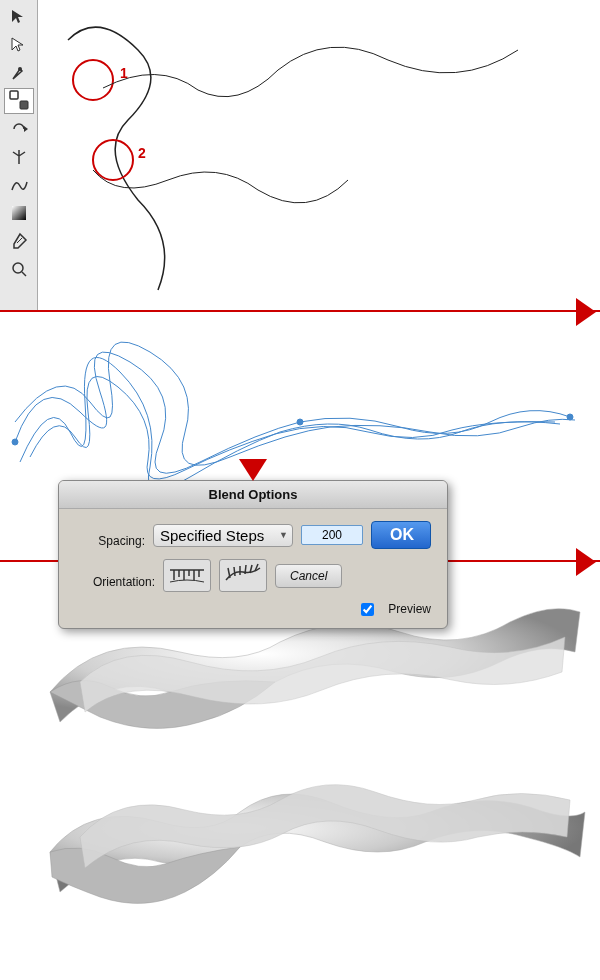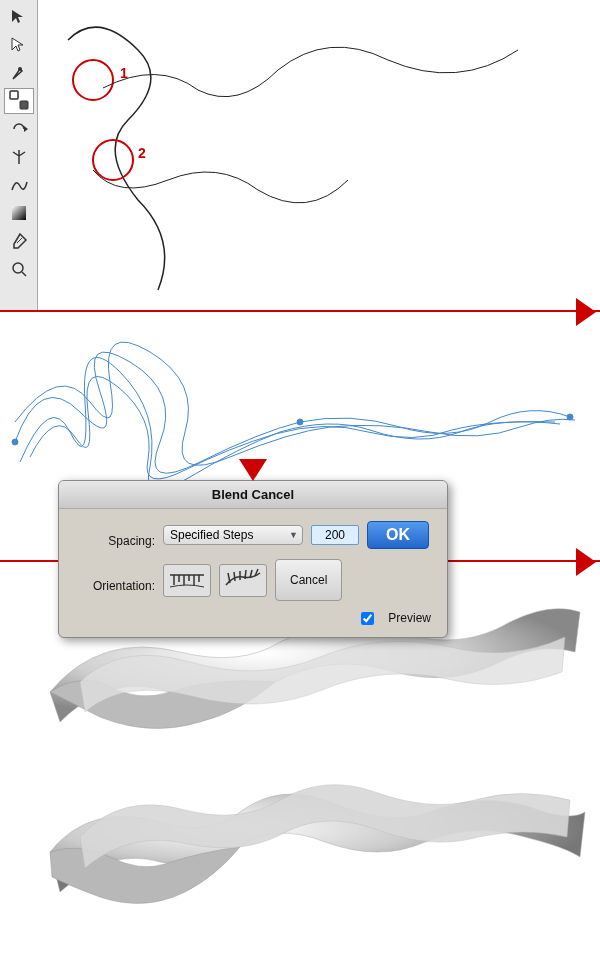--- a/index.html
+++ b/index.html
@@ -174,21 +174,21 @@
       margin-top: 12px;
     }
 
     .dialog-select {
       appearance: none;
       -webkit-appearance: none;
       background: linear-gradient(to bottom, #f5f5f5, #ddd);
       border: 1px solid #999;
       border-radius: 4px;
       padding: 2px 20px 2px 6px;
-      font-size: 12px;
+      font-size: 15px;
       width: 140px;
       cursor: pointer;
       position: relative;
     }
 
     .select-wrapper {
       position: relative;
       display: inline-block;
     }
 
@@ -197,21 +197,21 @@
       position: absolute;
       right: 5px;
       top: 50%;
       transform: translateY(-50%);
       font-size: 9px;
       color: #555;
       pointer-events: none;
     }
 
     .dialog-input {
-      width: 48px;
+      width: 62px;
       border: 1px solid #6699cc;
       background: #ddeeff;
       padding: 2px 4px;
       font-size: 12px;
       text-align: center;
       border-radius: 2px;
     }
 
     .btn-ok {
       background: linear-gradient(to bottom, #5599ee, #2266cc);
@@ -224,23 +224,24 @@
       cursor: pointer;
       min-width: 60px;
     }
 
     .btn-cancel {
       background: linear-gradient(to bottom, #f0f0f0, #d0d0d0);
       border: 1px solid #999;
       border-radius: 4px;
       color: #111;
       font-size: 12px;
-      padding: 13px 14px;
+      padding: 4px 14px;
       cursor: pointer;
       min-width: 60px;
+      font-style: italic;
     }
 
     .orientation-btn {
       border: 1px solid #999;
       background: #e0e0e0;
       border-radius: 3px;
       padding: 2px 4px;
       cursor: pointer;
     }
 
@@ -428,21 +429,21 @@
       <path d="M 50,65 Q 90,20 155,38 Q 210,52 250,28 Q 295,2 345,20 Q 400,40 445,28 Q 490,15 540,28
                L 537,65 Q 492,55 448,65 Q 403,78 348,58 Q 295,38 252,62 Q 212,83 158,72 Q 100,58 55,96 Z" fill="#d8d8d8" stroke="#bbb" stroke-width="0.5" opacity="0.9"></path>
     </g>
   </svg>
 </div>
 
 <div class="dialog-overlay">
   <div class="dialog-arrow"></div>
 
   <div class="dialog-titlebar">
-    <span>Blend Cancel</span>
+    <span>Blend Options</span>
   </div>
 
   <div class="dialog-body">
 
     <div class="dialog-row">
       <label class="dialog-label">Spacing:</label>
       <div class="select-wrapper">
         <select class="dialog-select">
           <option>Smooth Color</option>
           <option selected="">Specified Steps</option>

